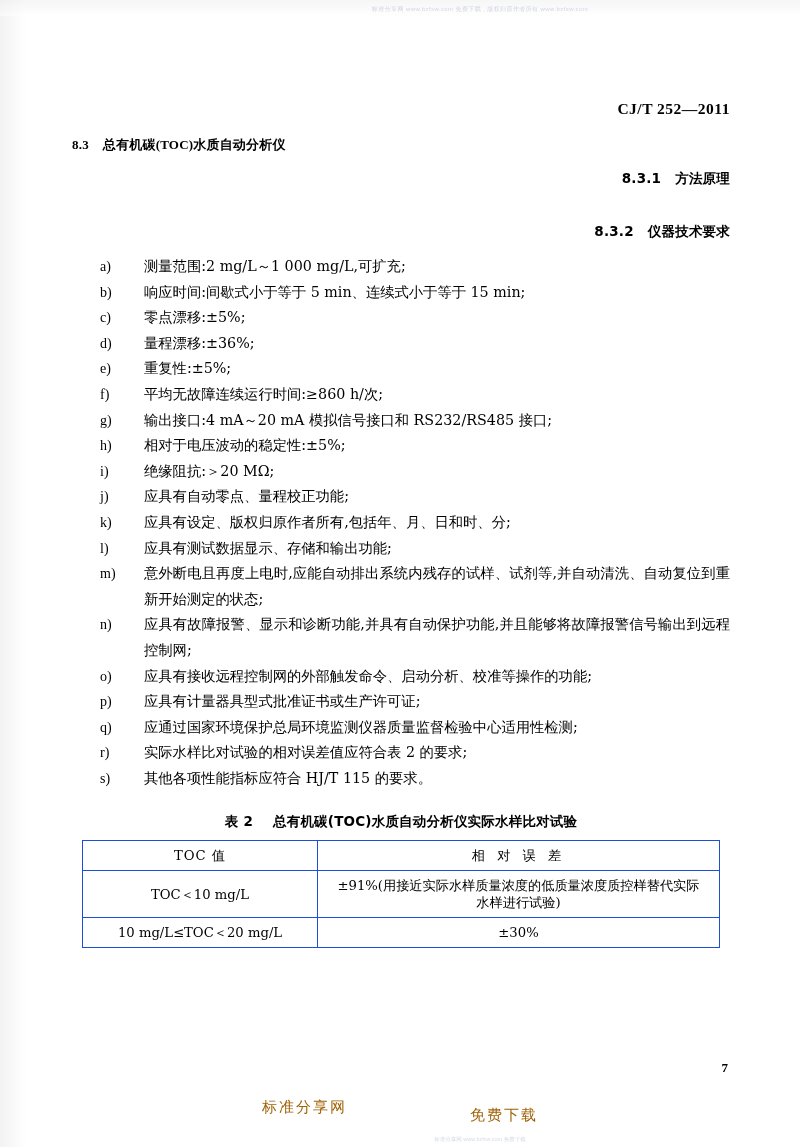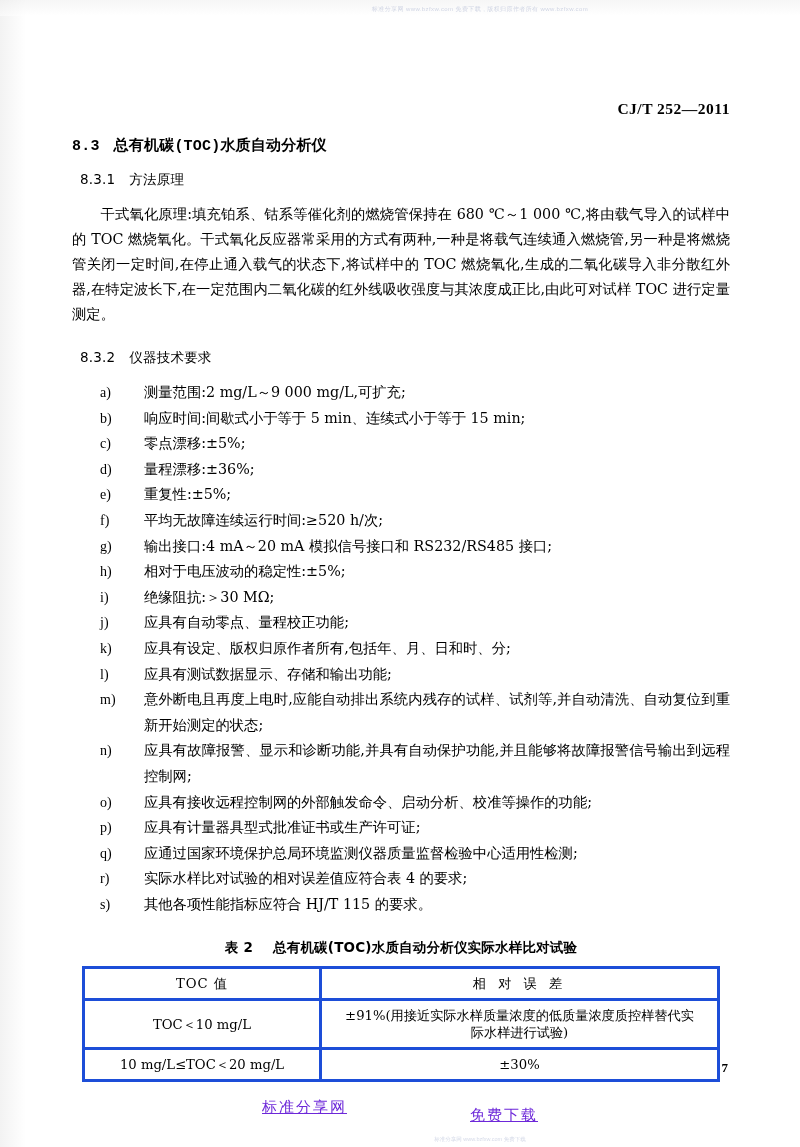--- a/index.html
+++ b/index.html
@@ -68,32 +68,33 @@
   }
 
   .content {
     position: absolute;
     left: 72px;
     top: 136px;
     width: 658px;
   }
 
   h2.clause {
-    font-family: Liberation Mono, monospace;
-    font-weight: bold;
-    font-size: 15px;
+    font-family: Liberation Serif, serif;
+    font-weight: bold;
+    font-size: 13px;
     margin: 0 0 16px 0;
     letter-spacing: .2px;
   }
   h3.clause {
     font-family: "DejaVu Sans", "Liberation Sans", sans-serif;
-    font-weight: normal;
+    font-weight: bold;
     font-size: 13.5px;
     margin: 0 0 13px 8px;
     letter-spacing: .2px;
+    text-align: right;
   }
   .clause .num { margin-right: 14px; }
 
   p.body {
     margin: 0 0 0 0;
     font-size: 14.3px;
     line-height: 25px;
     text-align: justify;
     text-indent: 2em;
     font-family: "DejaVu Serif", "Liberation Serif", serif;
@@ -137,21 +138,21 @@
   }
   .table-caption .cap-num { margin-right: 20px; }
 
   table.data {
     border-collapse: collapse;
     width: 638px;
     margin: 0 auto;
     table-layout: fixed;
   }
   table.data td {
-    border: 3px solid #1d4ed8;
+    border: 1px solid #1d4ed8;
     font-size: 13.2px;
     font-family: "DejaVu Serif", "Liberation Serif", serif;
     text-align: center;
     padding: 6px 19px;
     height: 15px;
     line-height: 17px;
   }
   table.data td.col-a { width: 196px; }
   table.data .hdr {
     font-weight: normal;
@@ -175,24 +176,23 @@
     left: 0;
     top: 1098px;
     width: 800px;
     height: 30px;
     pointer-events: none;
   }
   .wm {
     position: absolute;
     font-family: "DejaVu Sans", "Liberation Sans", sans-serif;
     font-size: 15px;
-    color: #6d28d9;
+    color: #a16207;
     letter-spacing: 2px;
     white-space: nowrap;
-    text-decoration: underline;
   }
   .wm-left  { left: 262px; top: 0; }
   .wm-right { left: 470px; top: 8px; }
 
   .bottom-faint {
     position: absolute;
     left: 330px;
     top: 1136px;
     width: 300px;
     text-align: center;
@@ -217,64 +217,63 @@
   <div class="content">
 
     <h2 class="clause">
       <span class="num">8.3</span><span>总有机碳(TOC)水质自动分析仪</span>
     </h2>
 
     <h3 class="clause">
       <span class="num">8.3.1</span><span>方法原理</span>
     </h3>
 
-    <p class="body">干式氧化原理:填充铂系、钴系等催化剂的燃烧管保持在 680 ℃～1 000 ℃,将由载气导入的试样中的 TOC 燃烧氧化。干式氧化反应器常采用的方式有两种,一种是将载气连续通入燃烧管,另一种是将燃烧管关闭一定时间,在停止通入载气的状态下,将试样中的 TOC 燃烧氧化,生成的二氧化碳导入非分散红外器,在特定波长下,在一定范围内二氧化碳的红外线吸收强度与其浓度成正比,由此可对试样 TOC 进行定量测定。</p>
 
     <div class="spacer-md"></div>
 
     <h3 class="clause">
       <span class="num">8.3.2</span><span>仪器技术要求</span>
     </h3>
 
     <ul class="alpha-list">
       <li>
           <span class="marker">a)</span>
-          <span class="item-text">测量范围:2 mg/L～9 000 mg/L,可扩充;</span>
+          <span class="item-text">测量范围:2 mg/L～1 000 mg/L,可扩充;</span>
         </li>
       <li>
           <span class="marker">b)</span>
           <span class="item-text">响应时间:间歇式小于等于 5 min、连续式小于等于 15 min;</span>
         </li>
       <li>
           <span class="marker">c)</span>
           <span class="item-text">零点漂移:±5%;</span>
         </li>
       <li>
           <span class="marker">d)</span>
           <span class="item-text">量程漂移:±36%;</span>
         </li>
       <li>
           <span class="marker">e)</span>
           <span class="item-text">重复性:±5%;</span>
         </li>
       <li>
           <span class="marker">f)</span>
-          <span class="item-text">平均无故障连续运行时间:≥520 h/次;</span>
+          <span class="item-text">平均无故障连续运行时间:≥860 h/次;</span>
         </li>
       <li>
           <span class="marker">g)</span>
           <span class="item-text">输出接口:4 mA～20 mA 模拟信号接口和 RS232/RS485 接口;</span>
         </li>
       <li>
           <span class="marker">h)</span>
           <span class="item-text">相对于电压波动的稳定性:±5%;</span>
         </li>
       <li>
           <span class="marker">i)</span>
-          <span class="item-text">绝缘阻抗:＞30 MΩ;</span>
+          <span class="item-text">绝缘阻抗:＞20 MΩ;</span>
         </li>
       <li>
           <span class="marker">j)</span>
           <span class="item-text">应具有自动零点、量程校正功能;</span>
         </li>
       <li>
           <span class="marker">k)</span>
           <span class="item-text">应具有设定、版权归原作者所有,包括年、月、日和时、分;</span>
         </li>
       <li>
@@ -296,21 +295,21 @@
       <li>
           <span class="marker">p)</span>
           <span class="item-text">应具有计量器具型式批准证书或生产许可证;</span>
         </li>
       <li>
           <span class="marker">q)</span>
           <span class="item-text">应通过国家环境保护总局环境监测仪器质量监督检验中心适用性检测;</span>
         </li>
       <li>
           <span class="marker">r)</span>
-          <span class="item-text">实际水样比对试验的相对误差值应符合表 4 的要求;</span>
+          <span class="item-text">实际水样比对试验的相对误差值应符合表 2 的要求;</span>
         </li>
       <li>
           <span class="marker">s)</span>
           <span class="item-text">其他各项性能指标应符合 HJ/T 115 的要求。</span>
         </li>
     </ul>
 
     <div class="table-caption">
       <span class="cap-num">表 2</span><span>总有机碳(TOC)水质自动分析仪实际水样比对试验</span>
     </div>

